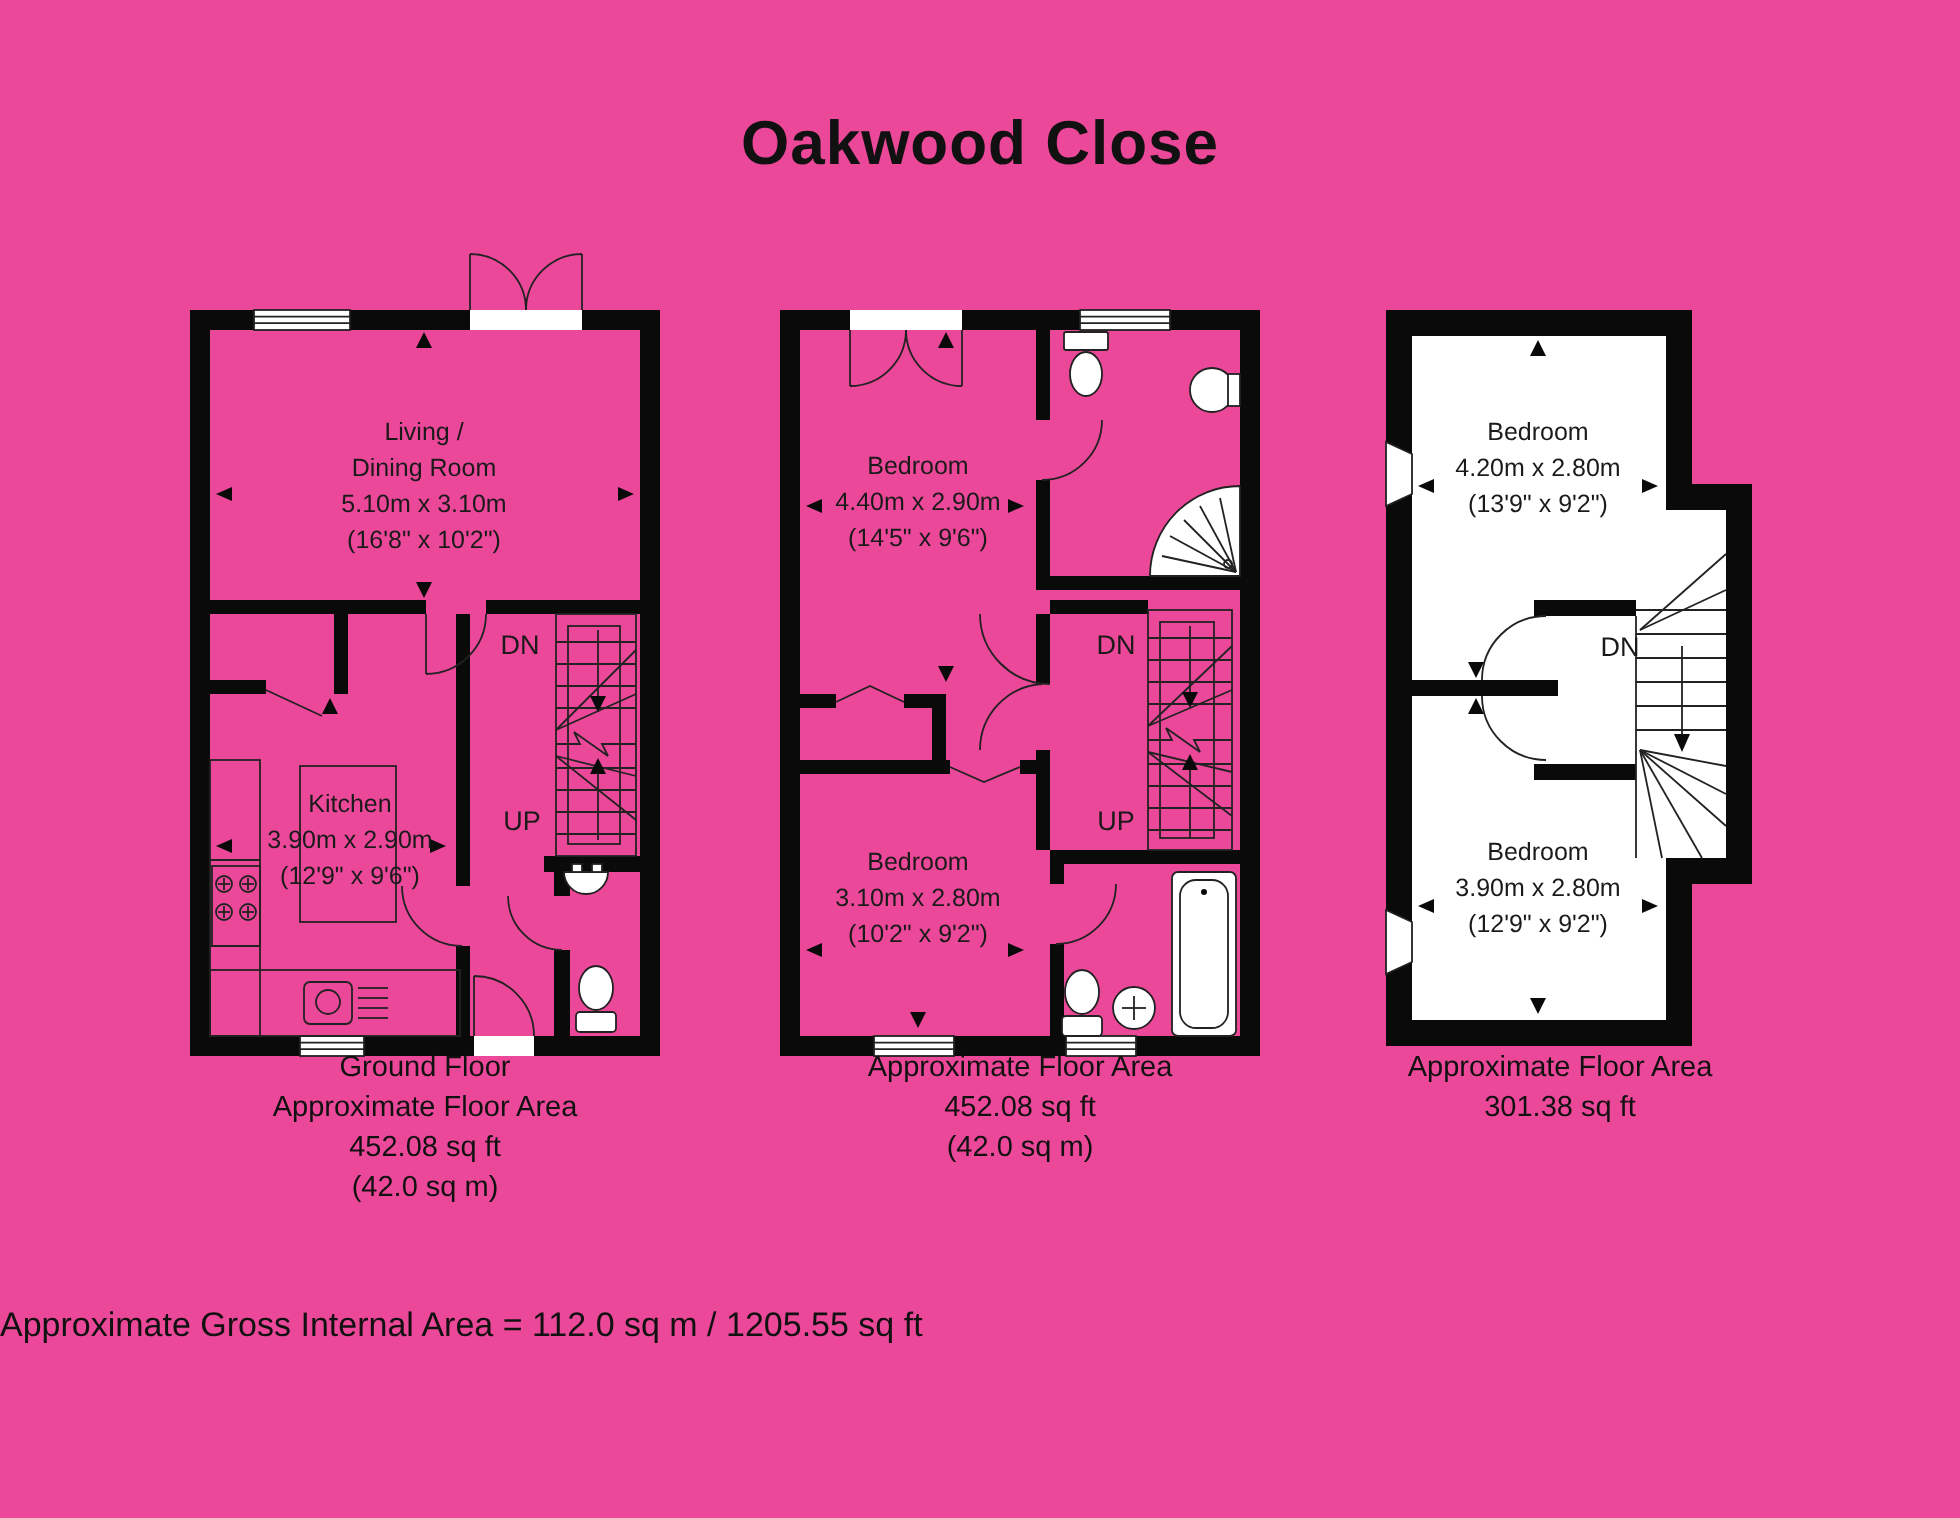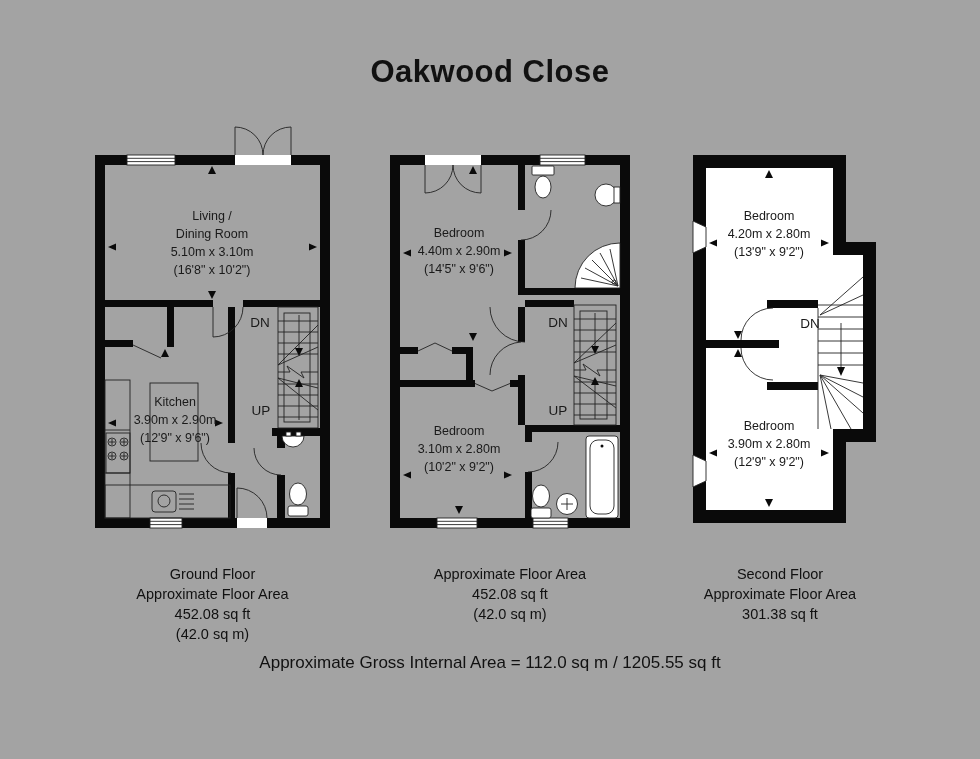--- a/index.html
+++ b/index.html
@@ -1,22 +1,22 @@
 <!DOCTYPE html>
 <html><head>
 <meta charset="utf-8">
 <style>
   html,body{margin:0;padding:0;background:#ffffff;}
-  .canvas{position:relative;width:980px;height:759px;background:#a3a3a3;overflow:hidden;
+  .canvas{position:relative;width:980px;height:759px;background:#ec4899;overflow:hidden;
           font-family:"Liberation Sans",sans-serif;color:#111;}
   .title{position:absolute;top:54px;left:0;width:980px;text-align:center;
          font-size:31px;font-weight:bold;letter-spacing:.5px;}
   .plan{position:absolute;}
-  .caption{position:absolute;top:564px;text-align:center;font-size:14.5px;line-height:20px;}
-  .footer{position:absolute;top:650px;left:0;width:980px;text-align:center;
+  .caption{position:absolute;top:524px;text-align:center;font-size:14.5px;line-height:20px;}
+  .footer{position:absolute;top:650px;left:0;width:980px;
           font-size:17px;line-height:26px;}
   svg text{font-size:12.5px;fill:#1a1a1a;}
   svg text.dir{font-size:13.5px;}
   .wall{fill:#0a0a0a;stroke:none;}
   .thin{stroke:#222;stroke-width:0.9;fill:none;}
   .fix{stroke:#222;stroke-width:0.9;fill:#ffffff;}
   .arrowhead{fill:#0a0a0a;stroke:none;}
 </style>
 </head>
 <body>
@@ -325,21 +325,20 @@
     <div>Approximate Floor Area</div>
     <div>452.08 sq ft</div>
     <div>(42.0 sq m)</div>
   </div>
   <div class="caption" style="left:390px;width:240px;">
     <div>Approximate Floor Area</div>
     <div>452.08 sq ft</div>
     <div>(42.0 sq m)</div>
   </div>
   <div class="caption" style="left:665px;width:230px;">
-    <div>Second Floor</div>
     <div>Approximate Floor Area</div>
     <div>301.38 sq ft</div>
   </div>
 
   <div class="footer">
     <div>Approximate Gross Internal Area = 112.0 sq m / 1205.55 sq ft</div>
   </div>
 
 </div>
 

